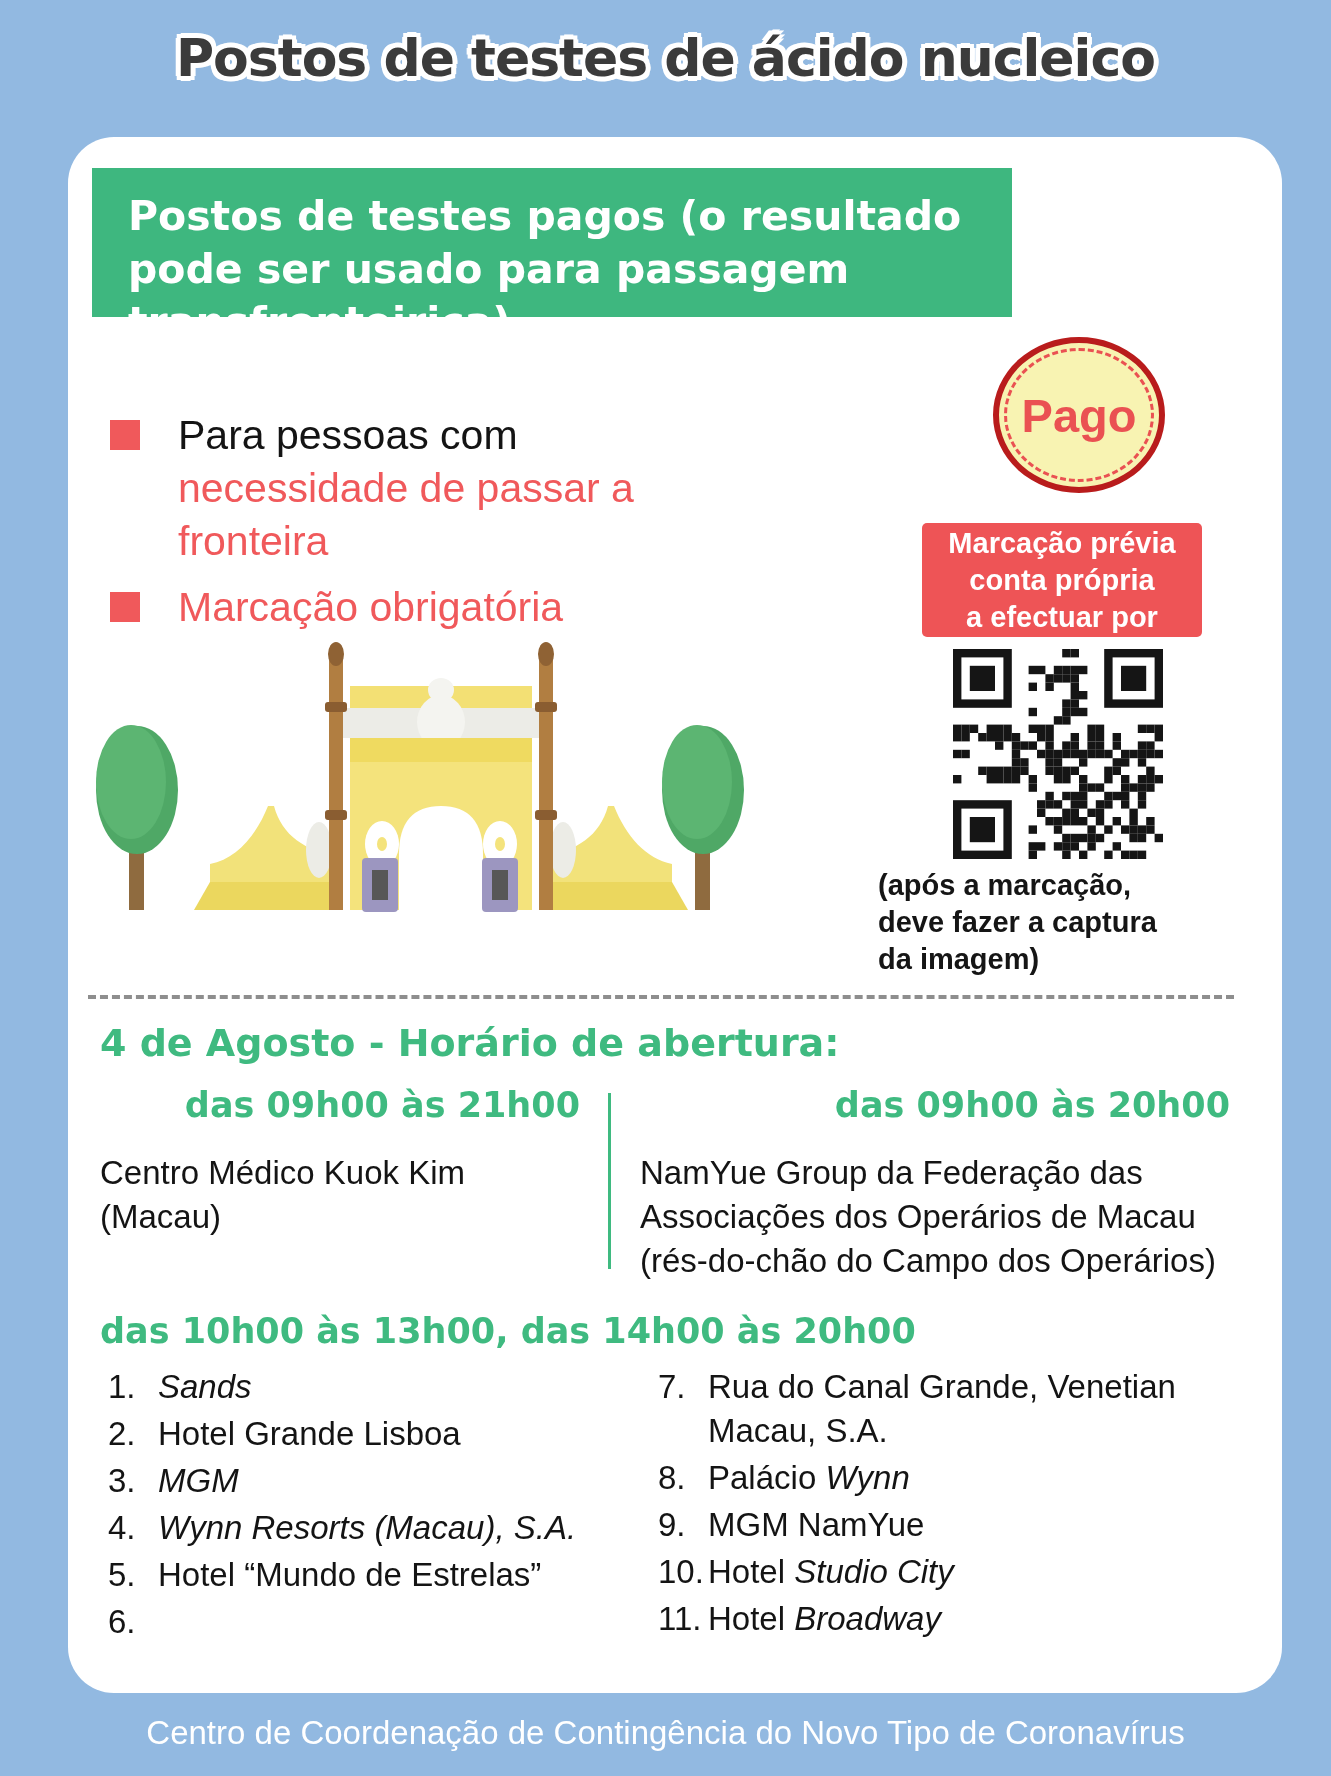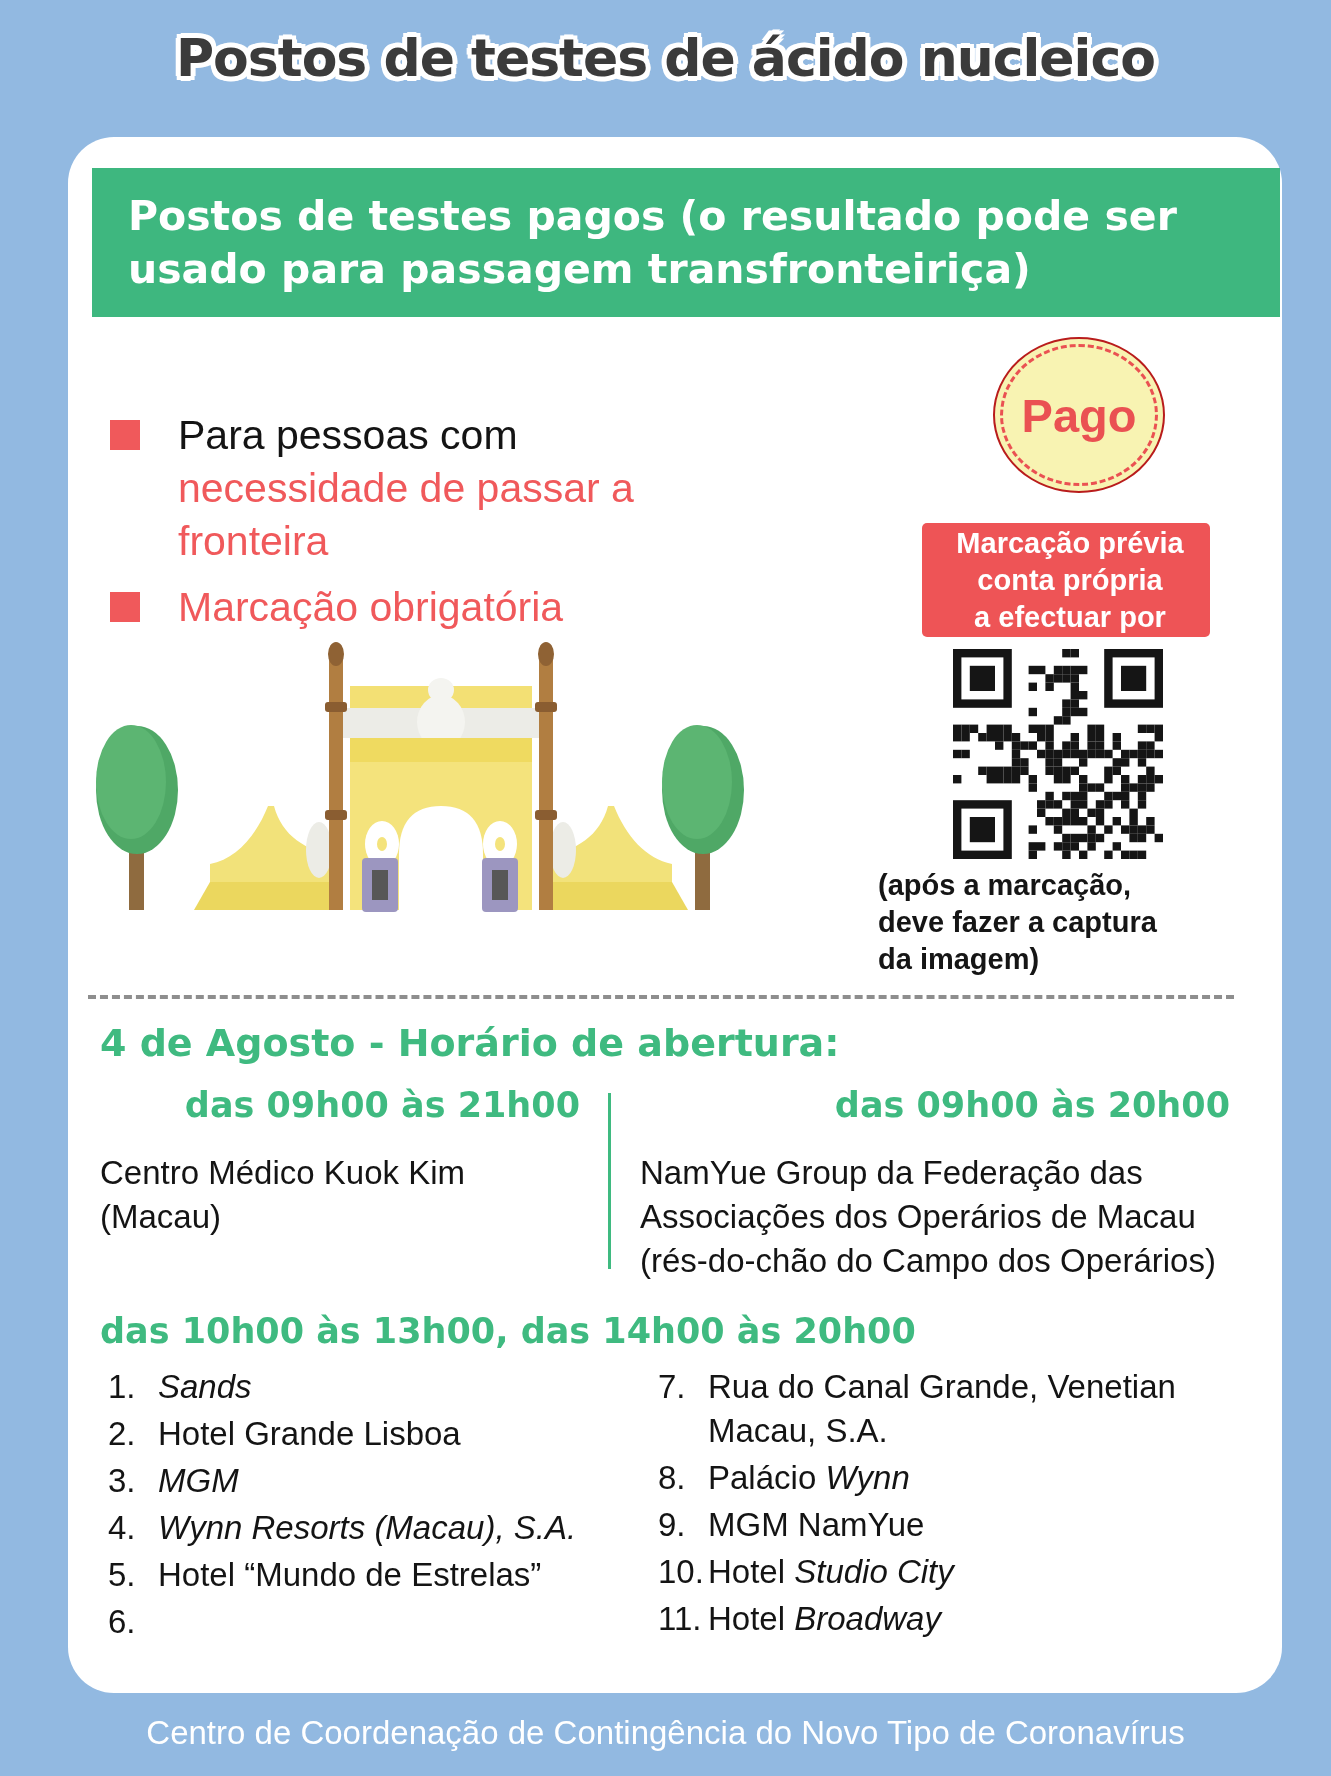--- a/index.html
+++ b/index.html
@@ -14,44 +14,44 @@
     font-family:"DejaVu Sans",sans-serif;font-weight:bold;font-size:52px;
     color:#3B3B3B;letter-spacing:-1px;
     text-shadow:-4px -4px 0 #fff,4px -4px 0 #fff,-4px 4px 0 #fff,4px 4px 0 #fff,
                 0 -5px 0 #fff,0 5px 0 #fff,-5px 0 0 #fff,5px 0 0 #fff;
   }
   .card{
     position:absolute;left:68px;top:137px;width:1214px;height:1556px;
     background:#ffffff;border-radius:46px;
   }
   .banner{
-    position:absolute;left:24px;top:31px;width:1188px;height:149px;
+    position:absolute;left:24px;top:31px;width:920px;height:149px;
     background:#3EB77F;color:#ffffff;box-sizing:border-box;
     font-family:"DejaVu Sans",sans-serif;font-weight:bold;
     font-size:41px;line-height:53px;padding:22px 20px 0 36px;
   }
   .bullet{position:absolute;display:flex;gap:38px;font-size:41px;line-height:53px;color:#141414;}
   .bullet .sq{flex:0 0 30px;width:30px;height:30px;background:#F0595B;margin-top:11px;}
   .bullet p{margin:0;}
   .bullet1{left:42px;top:272px;width:640px;}
   .bullet1 p{width:590px;}
   .bullet2{left:42px;top:444px;}
   .red{color:#F0595B;}
   .pago{
     position:absolute;left:925px;top:200px;width:172px;height:156px;
-    background:#F8F3B2;border:2px solid #b91c1c;border-radius:50%;
+    background:#F8F3B2;border:6px solid #b91c1c;border-radius:50%;
     display:flex;align-items:center;justify-content:center;box-sizing:border-box;
   }
   .pago-dash{position:absolute;inset:5px;border:3px dashed #EA5152;border-radius:50%;}
   .pago-label{font-size:47px;font-weight:bold;color:#EA5152;position:relative;}
   .notice{
     position:absolute;left:854px;top:386px;width:280px;height:114px;
     background:#EE5456;border-radius:5px;color:#fff;font-weight:bold;
     font-size:29px;line-height:37px;text-align:center;
-    display:flex;flex-direction:column;justify-content:center;padding-left:8px;
+    display:flex;flex-direction:column;justify-content:center;
   }
   .qr{position:absolute;left:885px;top:512px;width:210px;height:210px;}
   .qr svg{display:block;}
   .caption{
     position:absolute;left:810px;top:730px;width:360px;text-align:left;
     font-weight:bold;font-size:29px;line-height:37px;color:#151515;
   }
   .illus{position:absolute;left:0;top:505px;width:760px;height:280px;}
   .sep{position:absolute;left:20px;top:858px;width:1146px;height:0;border-top:4px dashed #8E8E8E;}
   .h-green{font-family:"DejaVu Sans",sans-serif;font-weight:bold;color:#3FBA80;margin:0;}

